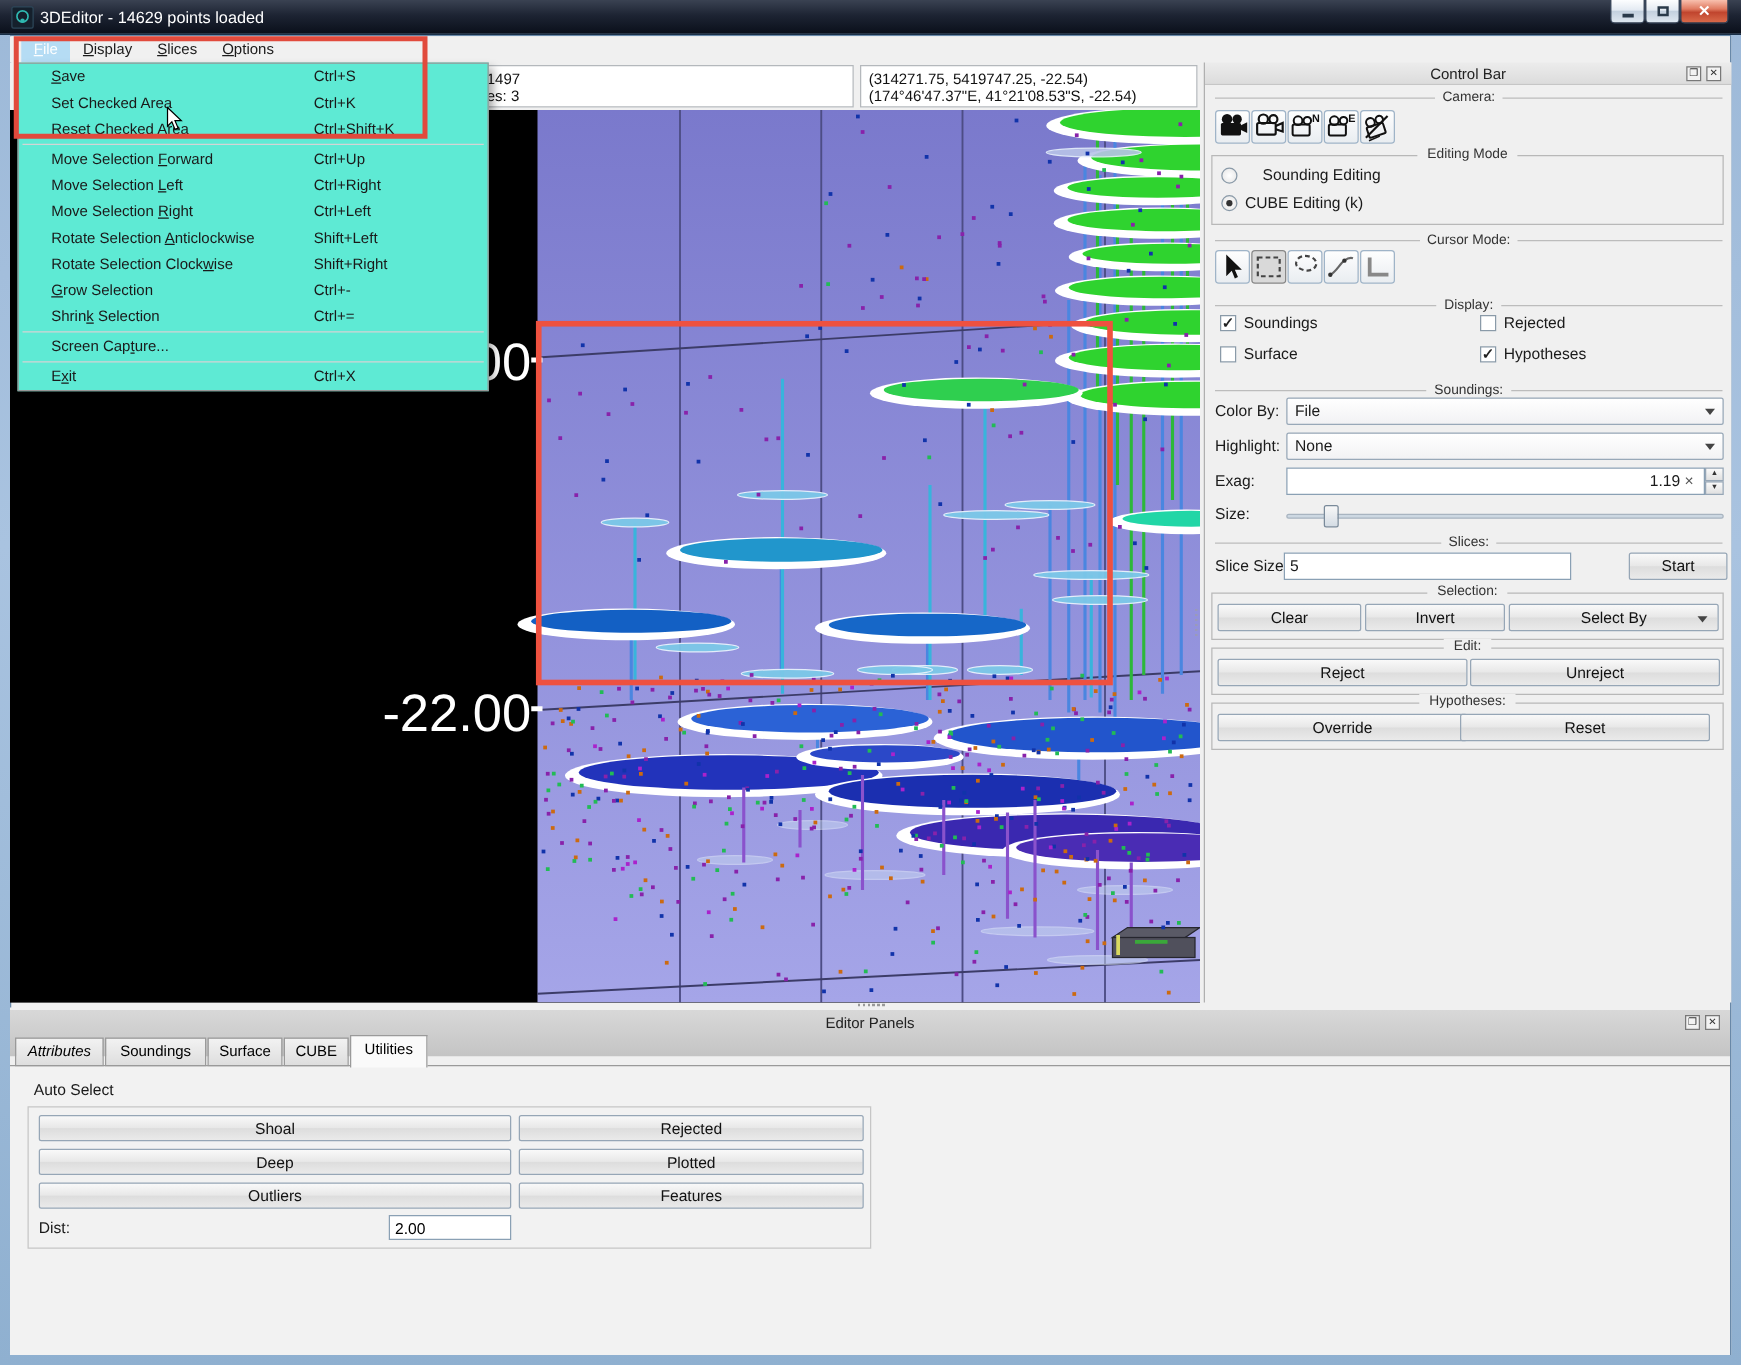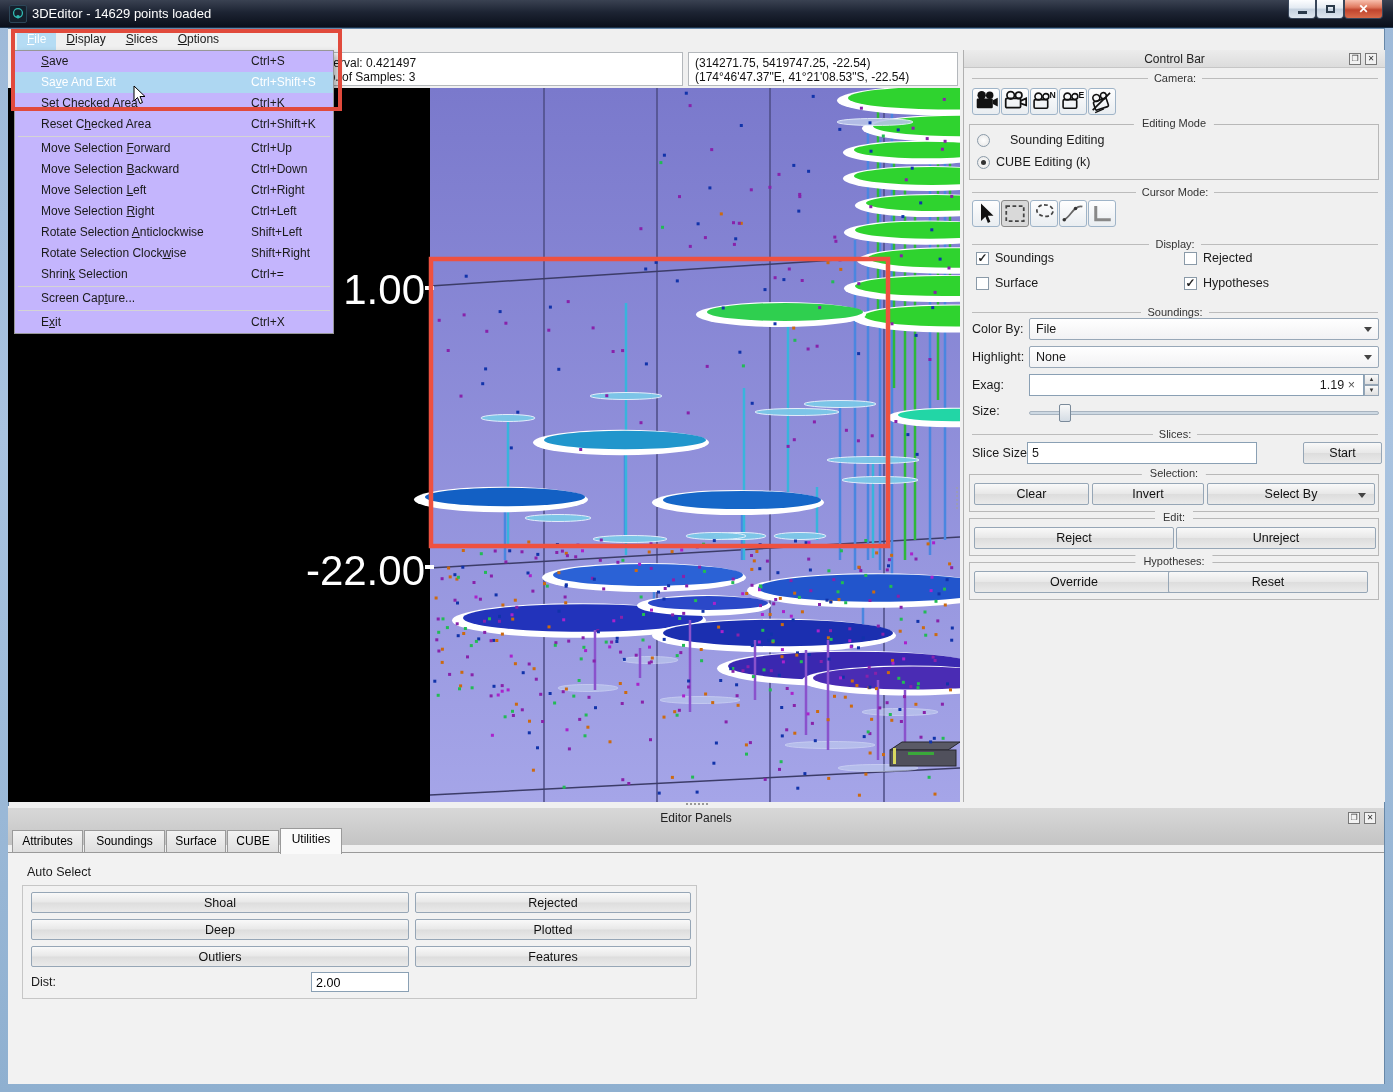--- a/index.html
+++ b/index.html
@@ -7,21 +7,21 @@
 #title-text{position:absolute;left:32px;top:6px;color:#fff;font-size:13px}
 #app-icon{position:absolute;left:9px;top:5px;width:18px;height:18px;background:#15202c;border:1px solid #2c4658;border-radius:2px}
 .winbtn{position:absolute;top:0;height:19px;border:1px solid #38465a;border-top:none;border-radius:0 0 4px 4px;background:linear-gradient(180deg,#fdfeff 0%,#e3eaf2 45%,#c3d0de 50%,#dfe7f0 100%);display:flex;align-items:center;justify-content:center}
 #btn-close{background:linear-gradient(180deg,#f8c0ae 0%,#e07a60 40%,#c0452e 55%,#d96a4a 100%);color:#fff;font-weight:bold;font-size:12px}
 #client{position:absolute;left:8px;top:28px;width:1377px;height:1056px;background:#f0f0f0;border:1px solid #6888a8}
 #menubar{position:absolute;left:8px;top:29px;width:1376px;height:21px;background:#f0f0f0;display:flex;font-size:12px;color:#1a1a1a;padding-left:9px}
 .mitem{padding:3px 10px;height:21px}
 .mitem.open{background:#b5dcf4;color:#fdfeff}
 #toolbar{position:absolute;left:8px;top:50px;width:1376px;height:38px;background:#f0f0f0}
 .infobox{position:absolute;background:#fff;border:1px solid #b4b8bc;font-size:12px;color:#111;line-height:14px}
-#menu-drop{position:absolute;left:14px;top:50px;width:320px;background:#c4b5fd;border:1px solid #979797;box-shadow:4px 4px 7px rgba(0,0,0,.35);z-index:40;font-size:12px;color:#1a1a1a}
+#menu-drop{position:absolute;left:14px;top:50px;width:377px;background:#5eead4;border:1px solid #979797;box-shadow:4px 4px 7px rgba(0,0,0,.35);z-index:40;font-size:12px;color:#1a1a1a}
 .ditem{position:relative;height:21px;line-height:21px;padding-left:26px}
 .ditem.hl{background:#aed7f2;color:#fff}
 .ditem .sc{position:absolute;left:236px;top:0}
 .dsep{height:1px;background:#d4d4d4;margin:1px 3px}
 #view{position:absolute;left:8px;top:88px;width:952px;height:714px;background:#000;border-right:2px solid #8a8a8a}
 #ctrlbar{position:absolute;left:963px;top:50px;width:422px;height:752px;background:#f0f0f0;border-left:1px solid #b0b0b0;font-size:12px;color:#1a1a1a}
 .phead{position:absolute;left:0;width:100%;height:18px;background:linear-gradient(180deg,#ececec,#dcdcdc);border-bottom:1px solid #c6c6c6;text-align:center;font-size:12px;color:#222;line-height:18px}
 .phicon{position:absolute;top:3px;width:12px;height:12px;border:1px solid #787878;background:#f2f2f2;color:#333;font-size:8px;line-height:10px;text-align:center}
 .sep{position:absolute;left:8px;width:406px;display:flex;align-items:center;gap:6px;font-size:11px;color:#333}
 .sep i{flex:1;height:1px;background:#bcbcbc}
@@ -906,21 +906,21 @@
 </div>
 
 <div id="editor">
   <div id="ep-title">
     <span>Editor Panels</span>
     <div class="phicon" style="right:24px;top:4px">❐</div>
     <div class="phicon" style="right:8px;top:4px">✕</div>
   </div>
   <div id="tabline"></div>
   <div id="tabs">
-      <div class="tab" style="left: 4px; width: 71px;">Attributes</div>
+      <div class="tab" style="left: 4px; width: 71px; font-style: italic;">Attributes</div>
       <div class="tab" style="left: 76px; width: 81px;">Soundings</div>
       <div class="tab" style="left: 158px; width: 60px;">Surface</div>
       <div class="tab" style="left: 219px; width: 52px;">CUBE</div>
       <div class="tab active" style="left: 272px; width: 62px;">Utilities</div>
     </div>
   <div id="tabcontent">
     <span class="lbl" style="left:19px;top:12px">Auto Select</span>
     <div class="gbox" style="left:14px;top:32px;width:675px;height:114px;border-color:#c6c6c6">
       <div class="btn" style="left:8px;top:6px;width:378px;height:21px">
           <span>Shoal</span>
@@ -941,30 +941,29 @@
           <span>Features</span>
         </div>
       <span class="lbl" style="left:8px;top:89px">Dist:</span>
       <div class="tin" style="left:288px;top:86px;width:98px;height:20px"><span>2.00</span></div>
     </div>
   </div>
 </div>
 
 <div id="menu-drop">
     <div class="ditem"><u>S</u>ave<span class="sc">Ctrl+S</span></div>
-    <div class="ditem hl">Sa<u>v</u>e And Exit<span class="sc">Ctrl+Shift+S</span></div>
     <div class="ditem">Set Checked Area<span class="sc">Ctrl+K</span></div>
     <div class="ditem">Reset C<u>h</u>ecked Area<span class="sc">Ctrl+Shift+K</span></div>
     <div class="dsep"></div>
     <div class="ditem">Move Selection <u>F</u>orward<span class="sc">Ctrl+Up</span></div>
-    <div class="ditem">Move Selection <u>B</u>ackward<span class="sc">Ctrl+Down</span></div>
     <div class="ditem">Move Selection <u>L</u>eft<span class="sc">Ctrl+Right</span></div>
     <div class="ditem">Move Selection <u>R</u>ight<span class="sc">Ctrl+Left</span></div>
     <div class="ditem">Rotate Selection <u>A</u>nticlockwise<span class="sc">Shift+Left</span></div>
     <div class="ditem">Rotate Selection Clock<u>w</u>ise<span class="sc">Shift+Right</span></div>
+    <div class="ditem"><u>G</u>row Selection<span class="sc">Ctrl+-</span></div>
     <div class="ditem">Shrin<u>k</u> Selection<span class="sc">Ctrl+=</span></div>
     <div class="dsep"></div>
     <div class="ditem">Screen Cap<u>t</u>ure...</div>
     <div class="dsep"></div>
     <div class="ditem">E<u>x</u>it<span class="sc">Ctrl+X</span></div>
   </div>
 <div class="redrect" style="left:11px;top:29px;width:331px;height:82px"></div>
 <svg id="cursor" style="left:133px;top:85px" width="16" height="22" viewBox="0 0 16 22">
     <polygon points="1,1 1,16 4.5,12.5 7,18.5 9.5,17.5 7,11.5 12,11.5" fill="#fff" stroke="#000" stroke-width="1"></polygon>
   </svg>

